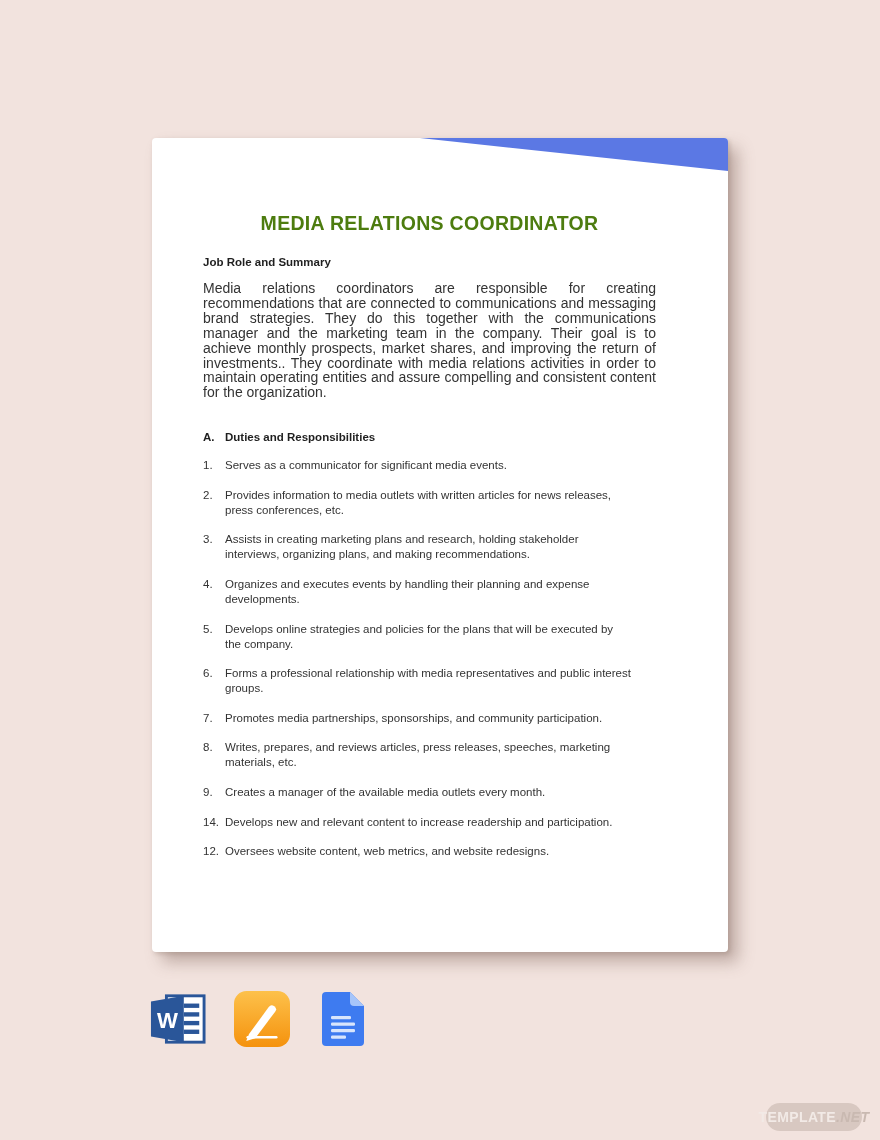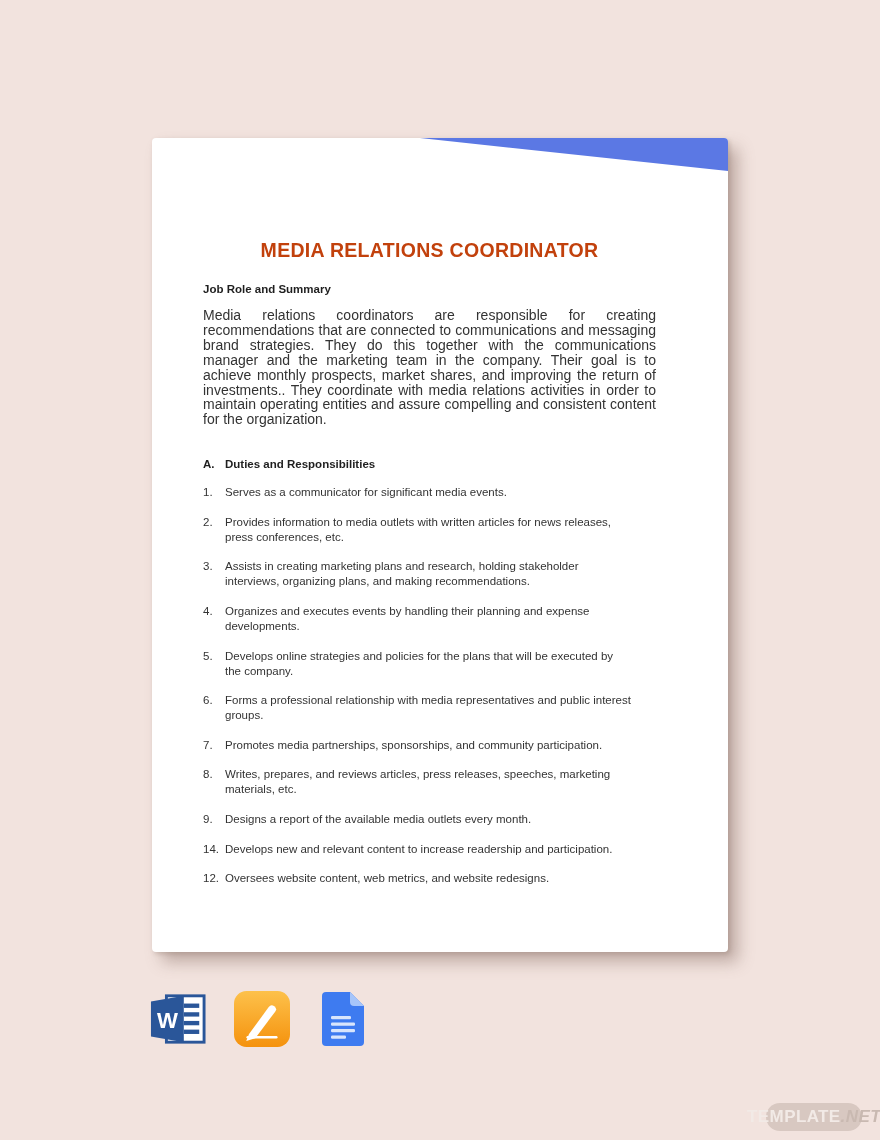--- a/index.html
+++ b/index.html
@@ -25,23 +25,23 @@
     width:308px; height:33px;
     background:#5b78e4;
     -webkit-clip-path:polygon(0 0, 100% 0, 100% 100%);
     clip-path:polygon(0 0, 100% 0, 100% 100%);
   }
   .content {
     position:absolute; left:51px; right:72px; top:0;
     color:#333;
   }
   .doc-title {
-    margin-top:98px;
+    margin-top:71px;
     text-align:center;
-    color:#c2410c;
+    color:#4d7c0f;
     font-weight:bold;
     font-size:19.5px;
     line-height:28px;
     letter-spacing:0.3px;
   }
   .summary-heading {
     margin-top:19px;
     font-size:11.5px;
     font-weight:bold;
     color:#1f1f1f;
@@ -79,21 +79,21 @@
   }
   .app-icon { width:56px; height:56px; display:block; cursor:pointer; }
 
   
   .watermark {
     position:absolute; right:18px; bottom:9px;
     width:96px; height:28px;
     background:#d8c8c1;
     border-radius:14px;
     display:flex; align-items:center; justify-content:center;
-    font-size:17px; font-weight:bold; letter-spacing:0.4px;
+    font-size:14px; font-weight:bold; letter-spacing:0.4px;
   }
   .watermark .brand { color:#f2eae6; }
   .watermark .tld { color:#c9b9b1; font-weight:bold;font-style:italic; }
 </style>
 </head>
 <body>
 
 <div class="page">
   <div class="banner"></div>
 
@@ -138,21 +138,21 @@
       <div class="duty">
           <span class="num">7.</span>
           <span class="txt">Promotes media partnerships, sponsorships, and community participation.</span>
         </div>
       <div class="duty">
           <span class="num">8.</span>
           <span class="txt">Writes, prepares, and reviews articles, press releases, speeches, marketing materials, etc.</span>
         </div>
       <div class="duty">
           <span class="num">9.</span>
-          <span class="txt">Designs a report of the available media outlets every month.</span>
+          <span class="txt">Creates a manager of the available media outlets every month.</span>
         </div>
       <div class="duty">
           <span class="num">14.</span>
           <span class="txt">Develops new and relevant content to increase readership and participation.</span>
         </div>
       <div class="duty">
           <span class="num">12.</span>
           <span class="txt">Oversees website content, web metrics, and website redesigns.</span>
         </div>
     </div>

